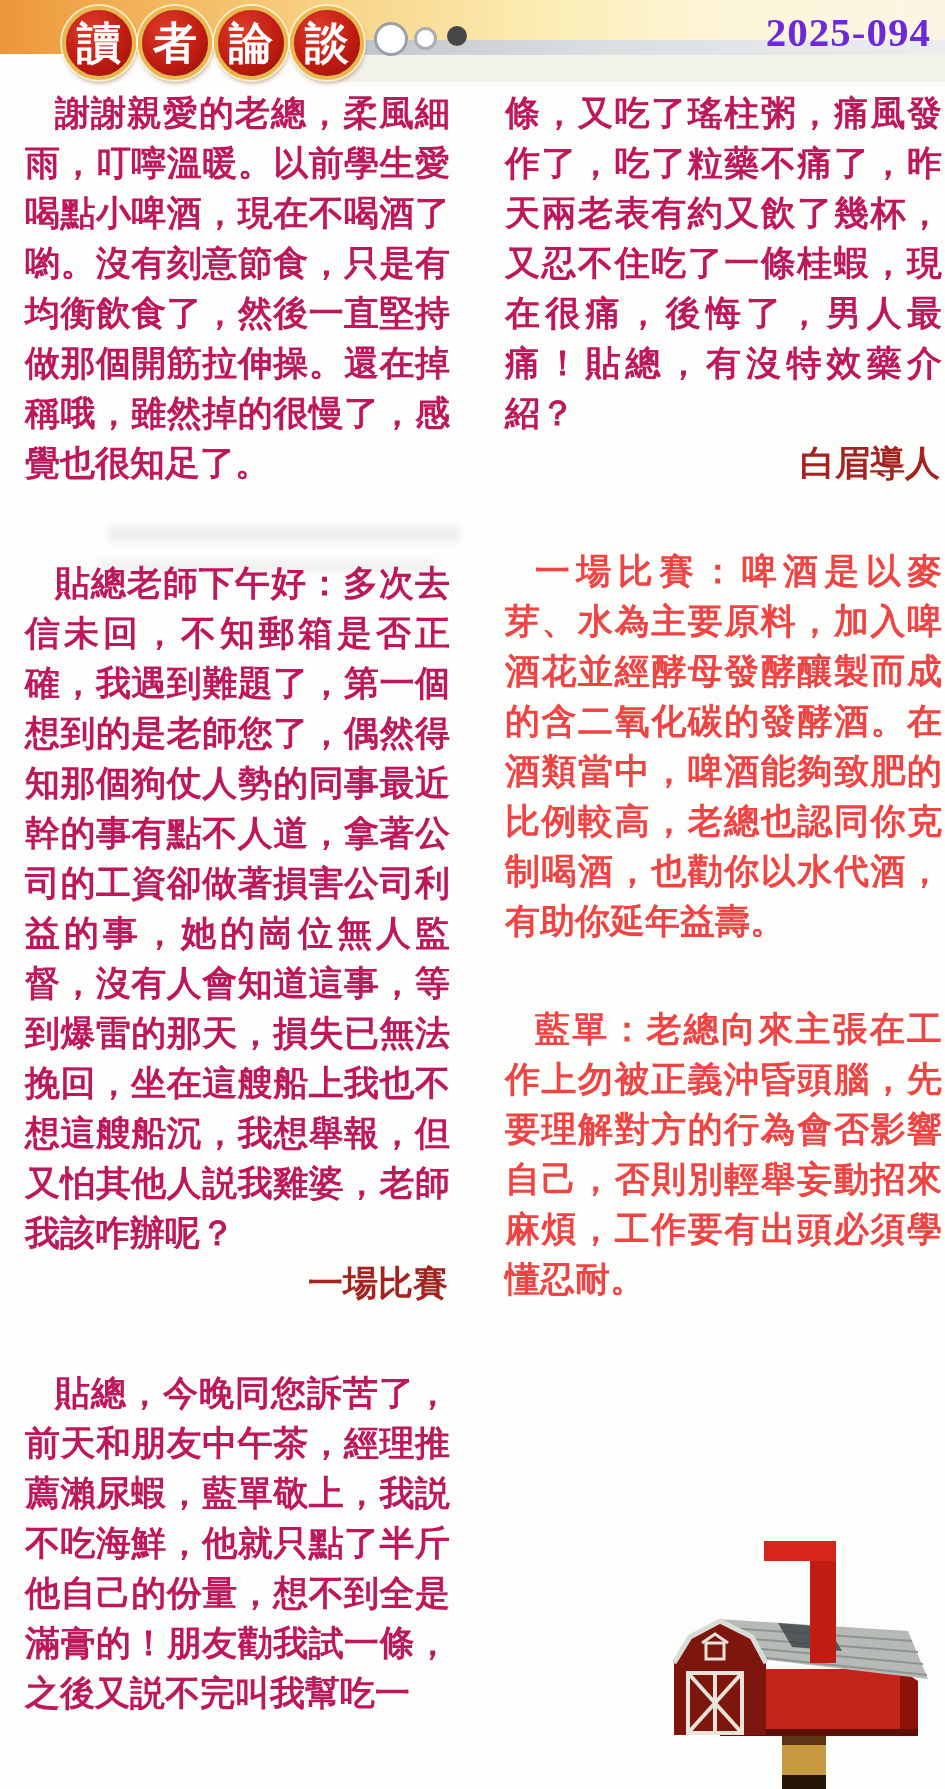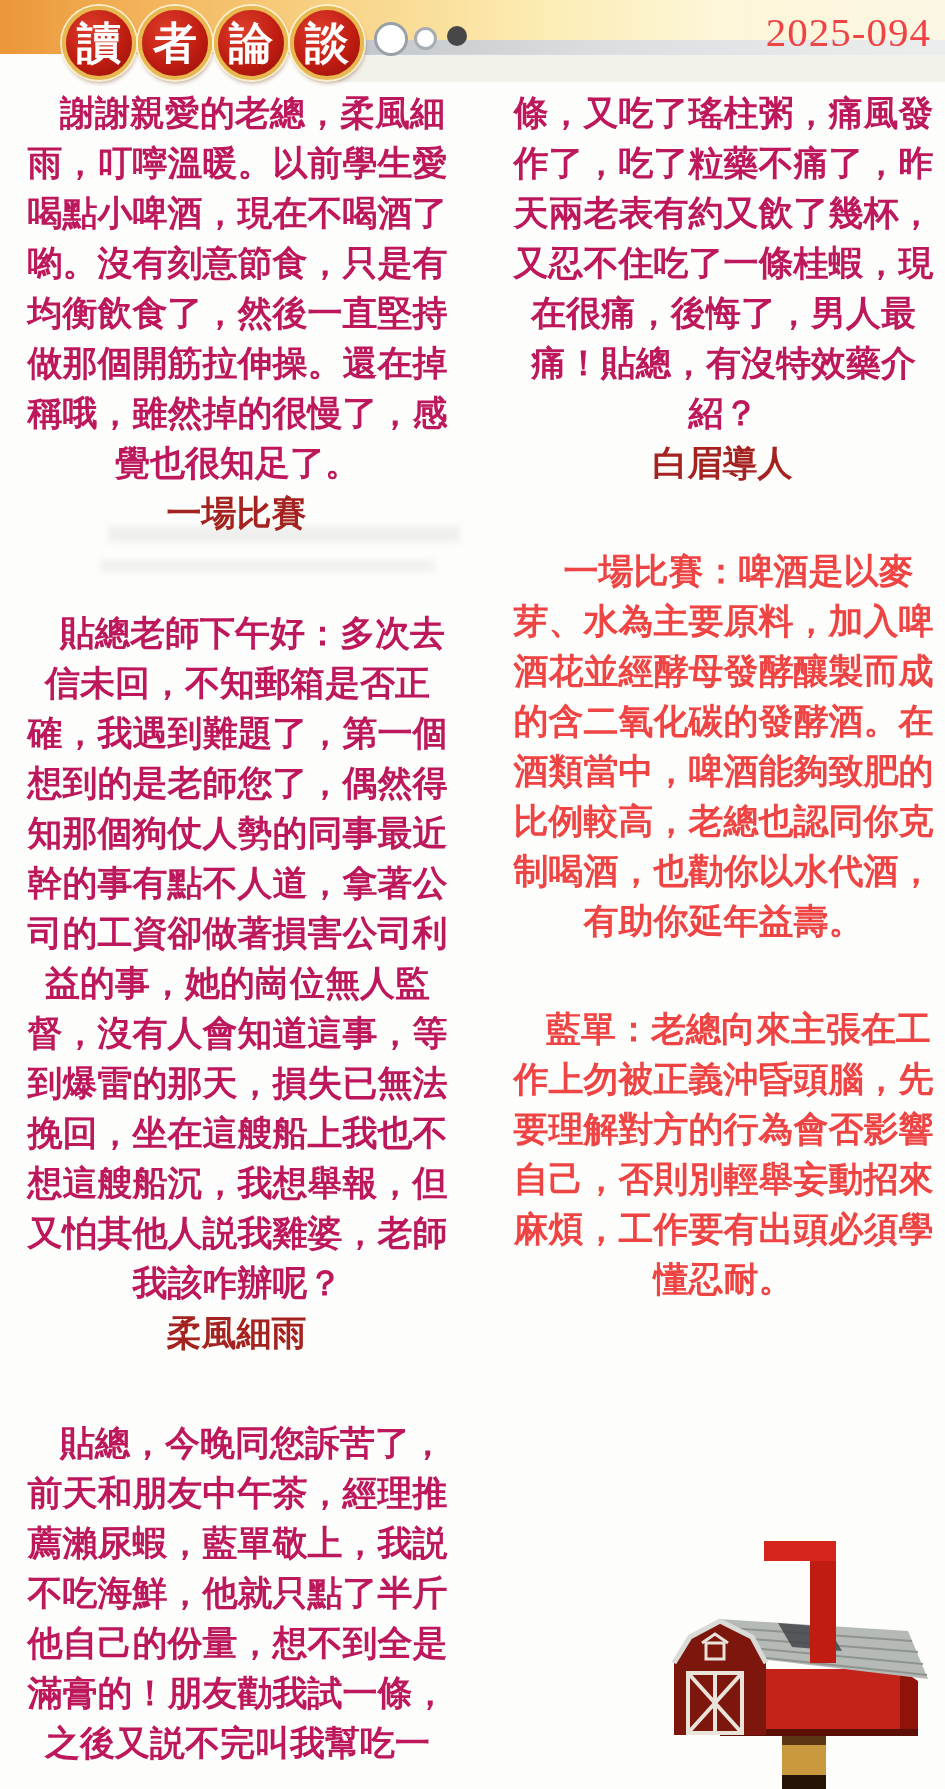--- a/index.html
+++ b/index.html
@@ -17,33 +17,33 @@
     border:4px solid #e7b850;
     background:radial-gradient(circle at 38% 30%,#dd3d2b 0%,#c01d12 55%,#930f09 100%);
     box-shadow:0 0 0 2px rgba(252,244,214,.9),1px 3px 4px rgba(110,55,15,.45);
     color:#fff;font-weight:bold;font-size:44px;line-height:66px;text-align:center;}
   .b1{left:62px}.b2{left:138px}.b3{left:214px}.b4{left:290px}
   .dot{position:absolute;border-radius:50%;}
   .dot1{left:374px;top:22px;width:28px;height:28px;background:#fff;border:3px solid #9aa0a8;}
   .dot2{left:414px;top:27px;width:17px;height:17px;background:#fdfdfd;border:3px solid #a8adb4;}
   .dot3{left:447px;top:26px;width:20px;height:20px;background:#474747;}
   .issue{position:absolute;right:14px;top:8px;font-family:"Liberation Serif",serif;
-    font-weight:normal;font-size:41px;color:#ef4444;letter-spacing:1px;}
+    font-weight:bold;font-size:41px;color:#6d28d9;letter-spacing:1px;}
 
   
   .ghost{position:absolute;background:#dcdcda;filter:blur(3px);}
   .g1{left:108px;top:526px;width:352px;height:16px;opacity:.42;}
   .g2{left:100px;top:560px;width:335px;height:12px;opacity:.36;}
 
   
   .col{position:absolute;top:88px;font-size:35px;line-height:50px;
        text-align:justify;text-justify:inter-character;word-break:break-all;}
   .col-left{left:25px;width:425px;}
   .col-right{left:505px;width:437px;}
-  .col p, .col .wrap{margin:0;text-align:center;}
+  .col p, .col .wrap{margin:0;}
   .letter{color:#be185d;font-weight:700;}
   .reply{color:#ef4444;font-weight:600;}
   .sig{text-align:right;font-weight:700;padding-right:2px;}
   .sig-red{color:#a42320;}
   .indent{text-indent:30px;}
   .mt70{margin-top:70px !important;}
   .mt60{margin-top:60px !important;}
   .mt58{margin-top:58px !important;}
   
   .sp{float:right;}
@@ -73,23 +73,22 @@
     <span class="dot dot2"></span>
     <span class="dot dot3"></span>
     <div class="issue">2025-094</div>
   </div>
 
   <div class="ghost g1"></div>
   <div class="ghost g2"></div>
 
   <div class="col col-left">
     <p class="letter indent">謝謝親愛的老總，柔風細雨，叮嚀溫暖。以前學生愛喝點小啤酒，現在不喝酒了喲。沒有刻意節食，只是有均衡飲食了，然後一直堅持做那個開筋拉伸操。還在掉稱哦，雖然掉的很慢了，感覺也很知足了。</p>
+    <p class="letter indent mt70">貼總老師下午好：多次去信未回，不知郵箱是否正確，我遇到難題了，第一個想到的是老師您了，偶然得知那個狗仗人勢的同事最近幹的事有點不人道，拿著公司的工資卻做著損害公司利益的事，她的崗位無人監督，沒有人會知道這事，等到爆雷的那天，損失已無法挽回，坐在這艘船上我也不想這艘船沉，我想舉報，但又怕其他人説我雞婆，老師我該咋辦呢？</p>
     <p class="sig sig-red">一場比賽</p>
-    <p class="letter indent mt70">貼總老師下午好：多次去信未回，不知郵箱是否正確，我遇到難題了，第一個想到的是老師您了，偶然得知那個狗仗人勢的同事最近幹的事有點不人道，拿著公司的工資卻做著損害公司利益的事，她的崗位無人監督，沒有人會知道這事，等到爆雷的那天，損失已無法挽回，坐在這艘船上我也不想這艘船沉，我想舉報，但又怕其他人説我雞婆，老師我該咋辦呢？</p>
-    <p class="sig sig-red">柔風細雨</p>
     <p class="letter indent mt60">貼總，今晚同您訴苦了，前天和朋友中午茶，經理推薦瀨尿蝦，藍單敬上，我説不吃海鮮，他就只點了半斤他自己的份量，想不到全是滿膏的！朋友勸我試一條，之後又説不完叫我幫吃一</p>
   </div>
 
   <div class="col col-right">
     <p class="letter">條，又吃了瑤柱粥，痛風發作了，吃了粒藥不痛了，昨天兩老表有約又飲了幾杯，又忍不住吃了一條桂蝦，現在很痛，後悔了，男人最痛！貼總，有沒特效藥介紹？</p>
     <p class="sig sig-red">白眉導人</p>
     <p class="reply indent mt58">一場比賽：啤酒是以麥芽、水為主要原料，加入啤酒花並經酵母發酵釀製而成的含二氧化碳的發酵酒。在酒類當中，啤酒能夠致肥的比例較高，老總也認同你克制喝酒，也勸你以水代酒，有助你延年益壽。</p>
     <p class="reply indent mt58">藍單：老總向來主張在工作上勿被正義沖昏頭腦，先要理解對方的行為會否影響自己，否則別輕舉妄動招來麻煩，工作要有出頭必須學懂忍耐。</p>
   </div>
 

